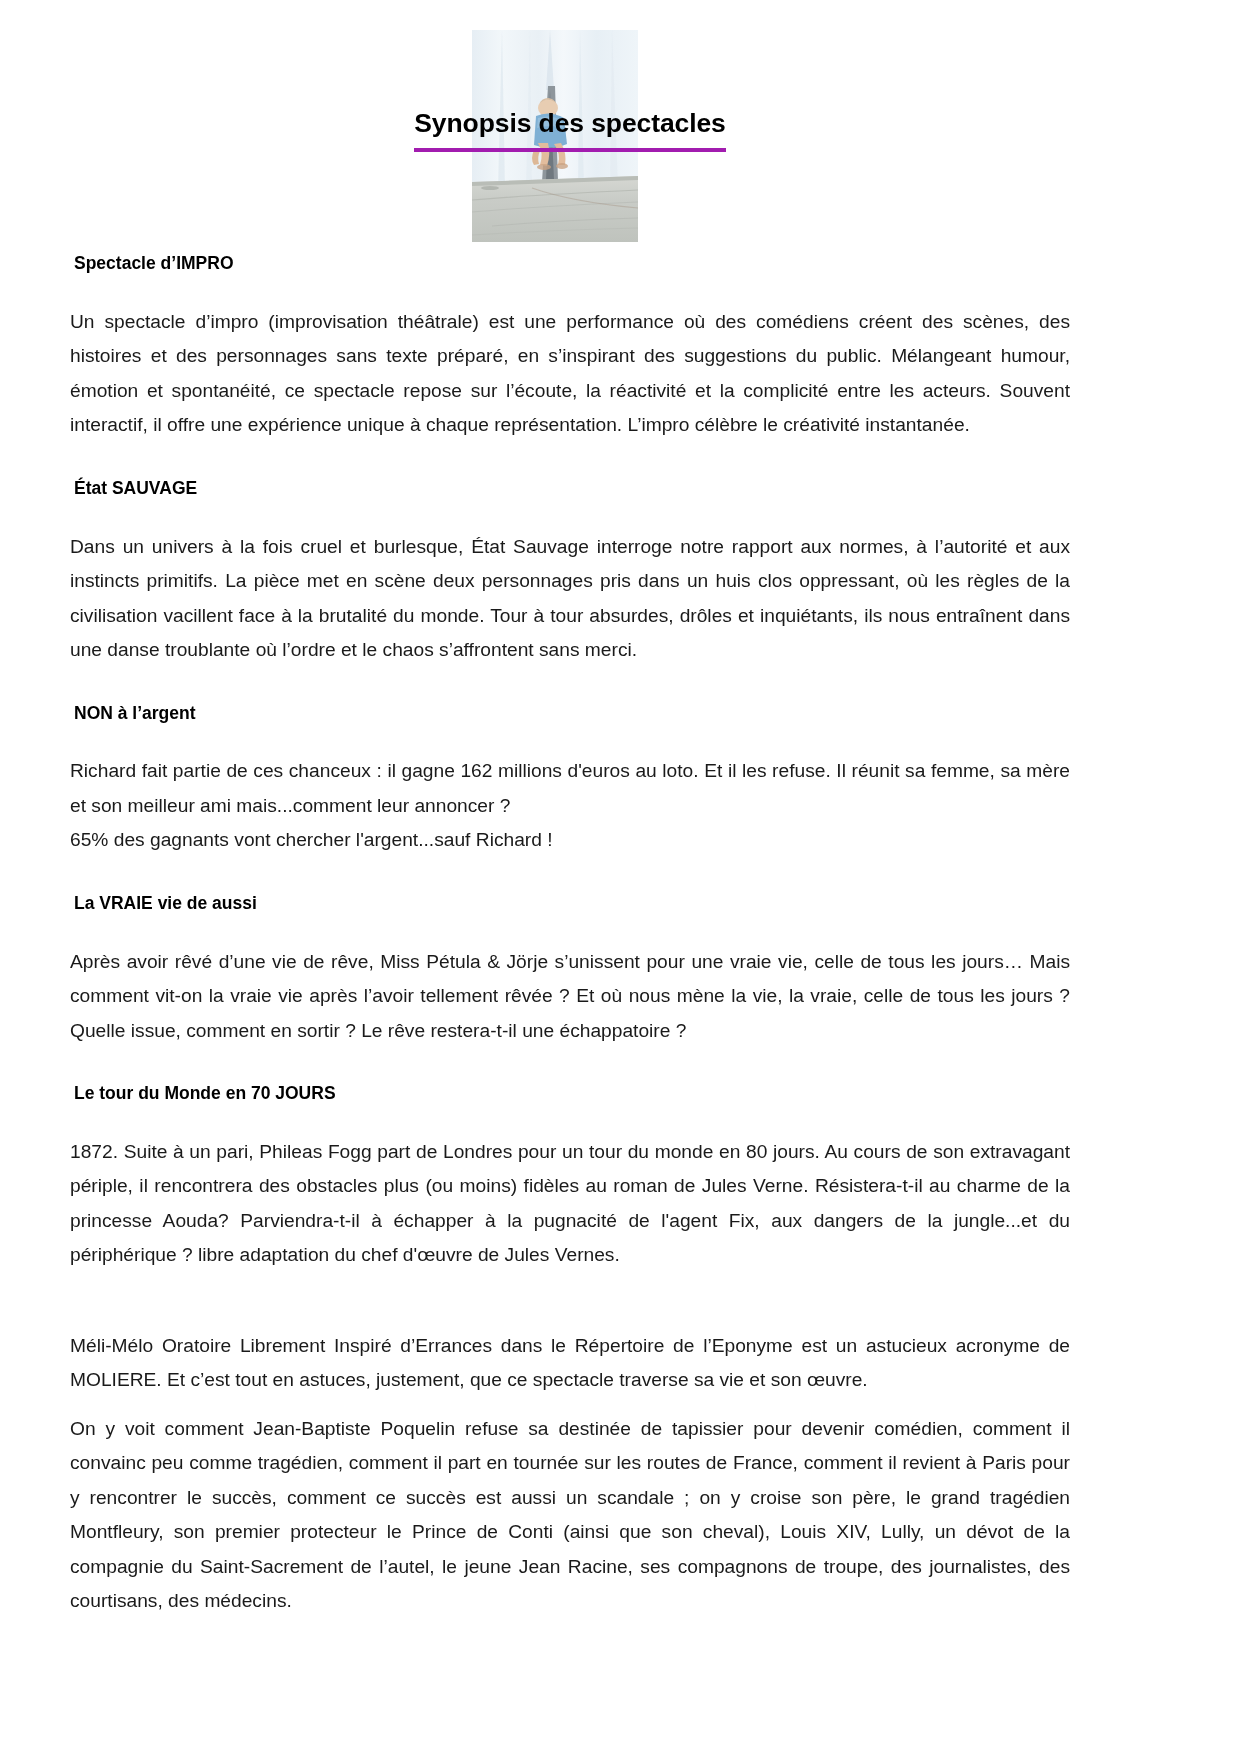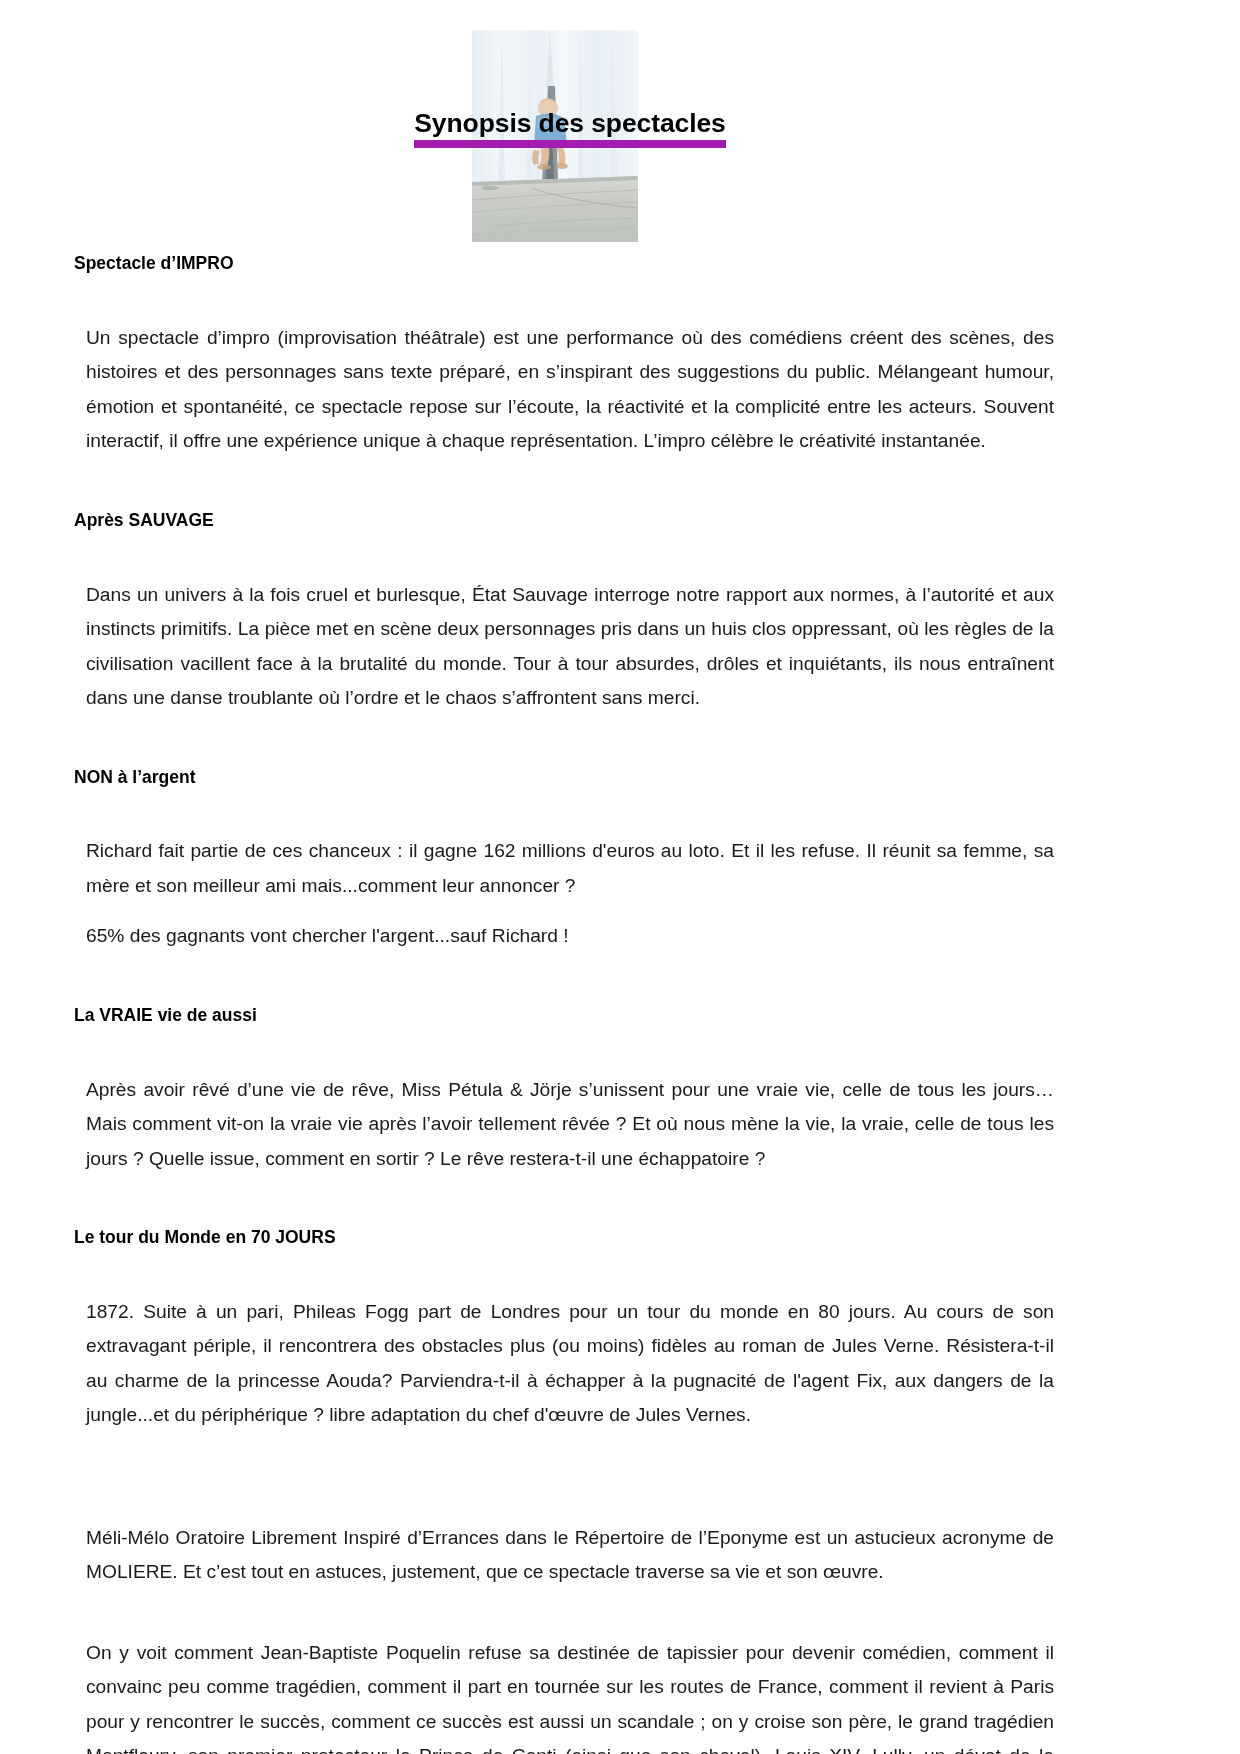--- a/index.html
+++ b/index.html
@@ -47,35 +47,35 @@
     top: 108px;
     width: 1000px;
     text-align: center;
     font-size: 26.5px;
     font-weight: bold;
     color: #000000;
     letter-spacing: -0.1px;
     z-index: 5;
   }
   .doc-title span.u {
-    border-bottom: 8px solid #a21caf;
-    padding-bottom: 2px;
+    border-bottom: 4px solid #a21caf;
+    padding-bottom: 10px;
   }
 
   
   h2.section-heading {
     margin: 4px;
     text-align: left;
     font-size: 17.5px;
     font-weight: bold;
     color: #000;
     line-height: 1.3;
   }
   p.para {
-    margin: 16px;
+    margin: 0;
     font-size: 19.2px;
     line-height: 34.5px;
     color: #1a1a1a;
     text-align: justify;
     text-justify: inter-word;
     hyphens: manual;
   }
   .gap-after-heading { height: 26px; }
   .gap-before-heading { height: 30px; }
   .gap-para { height: 14px; }
@@ -145,21 +145,21 @@
     </div>
 
     <div class="sec">
       <h2 class="section-heading">Spectacle d’IMPRO</h2>
       <div class="gap-after-heading"></div>
       <p class="para">Un spectacle d’impro (improvisation théâtrale) est une performance où des comédiens créent des scènes, des histoires et des personnages sans texte préparé, en s’inspirant des suggestions du public. Mé­langeant humour, émotion et spontanéité, ce spectacle repose sur l’écoute, la réactivité et la complicité entre les acteurs. Souvent interactif, il offre une expérience unique à chaque représentation. L’impro cé­lèbre le créativité instantanée.</p>
     </div>
 
     <div class="sec">
       <div class="gap-before-heading"></div>
-      <h2 class="section-heading">Après SAUVAGE</h2>
+      <h2 class="section-heading">État SAUVAGE</h2>
       <div class="gap-after-heading"></div>
       <p class="para">Dans un univers à la fois cruel et burlesque, État Sauvage interroge notre rapport aux normes, à l’autorité et aux instincts primitifs. La pièce met en scène deux personnages pris dans un huis clos oppressant, où les règles de la civilisation vacillent face à la brutalité du monde. Tour à tour absurdes, drôles et inquié­tants, ils nous entraînent dans une danse troublante où l’ordre et le chaos s’affrontent sans merci.</p>
     </div>
 
     <div class="sec">
       <div class="gap-before-heading"></div>
       <h2 class="section-heading">NON à l’argent</h2>
       <div class="gap-after-heading"></div>
       <p class="para">Richard fait partie de ces chanceux : il gagne 162 millions d'euros au loto. Et il les refuse. Il réunit sa femme, sa mère et son meilleur ami mais...comment leur annoncer ?</p>
       <p class="para">65% des gagnants vont chercher l'argent...sauf Richard !</p>

